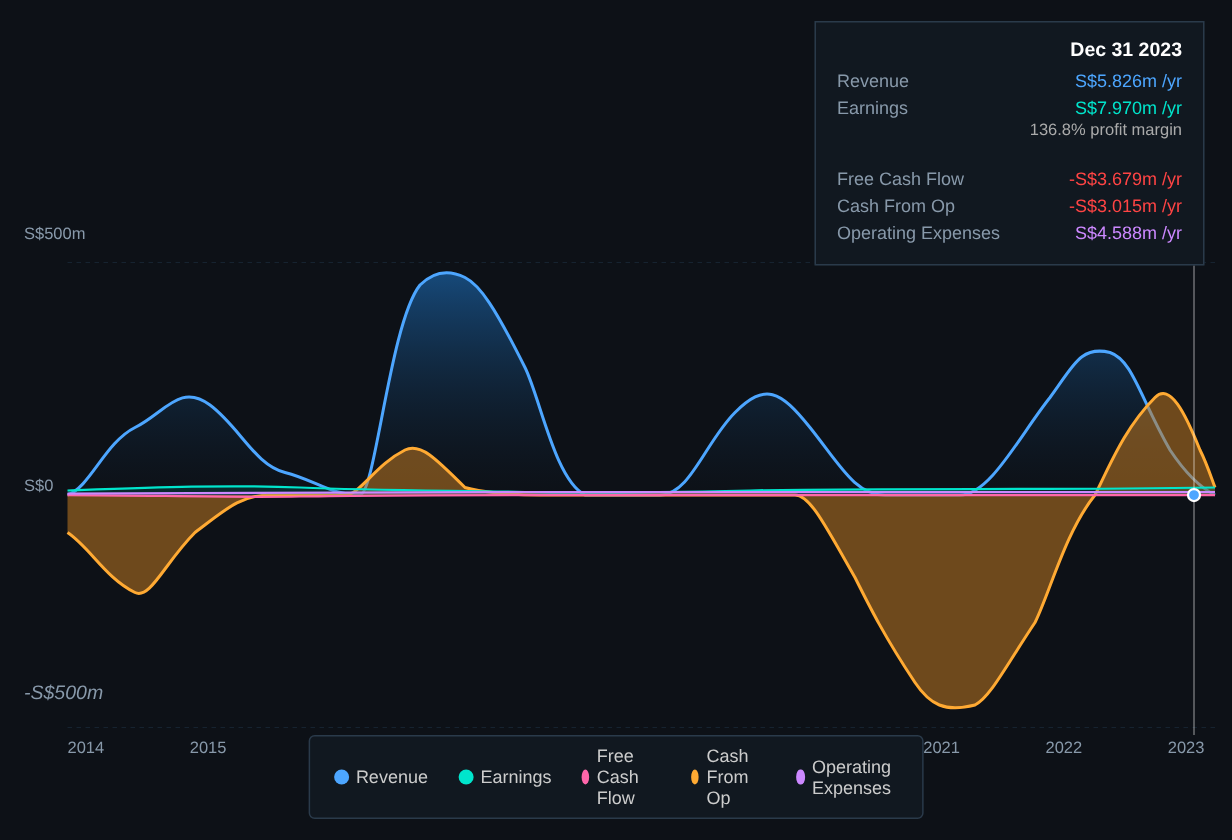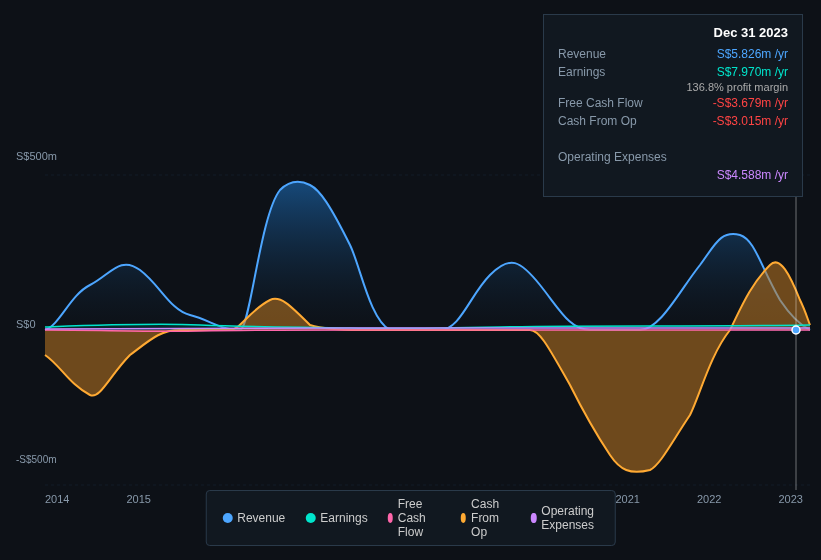--- a/index.html
+++ b/index.html
@@ -41,27 +41,27 @@
     .info-row .label {
       color: #8899aa;
       min-width: 120px;
     }
     .info-row .value {
       font-weight: normal;
     }
     .val-blue { color: #4da6ff; }
     .val-cyan { color: #00e5cc; }
     .val-red { color: #ff4444; }
-    .val-purple { color: #cc88ff; margin-top: 36px; }
+    .val-purple { color: #cc88ff; }
     .profit-margin {
       font-size: 11px;
       color: #aaaaaa;
       text-align: right;
       margin-top: -2px;
-      margin-bottom: 3px;
+      margin-bottom: 19px;
     }
 
     
     .chart-container {
       position: absolute;
       top: 155px;
       left: 0;
       right: 0;
       bottom: 55px;
     }
@@ -76,22 +76,23 @@
       position: absolute;
       top: 318px;
       left: 16px;
       font-size: 11px;
       color: #8899aa;
     }
     .y-label-bottom {
       position: absolute;
       top: 454px;
       left: 16px;
-      font-size: 10px;
-      color: #8899aa;
+      font-size: 13px;
+      color: #8899aa;
+      font-style: italic;
     }
 
     
     .x-axis {
       position: absolute;
       bottom: 55px;
       left: 45px;
       right: 18px;
       display: flex;
       justify-content: space-between;

